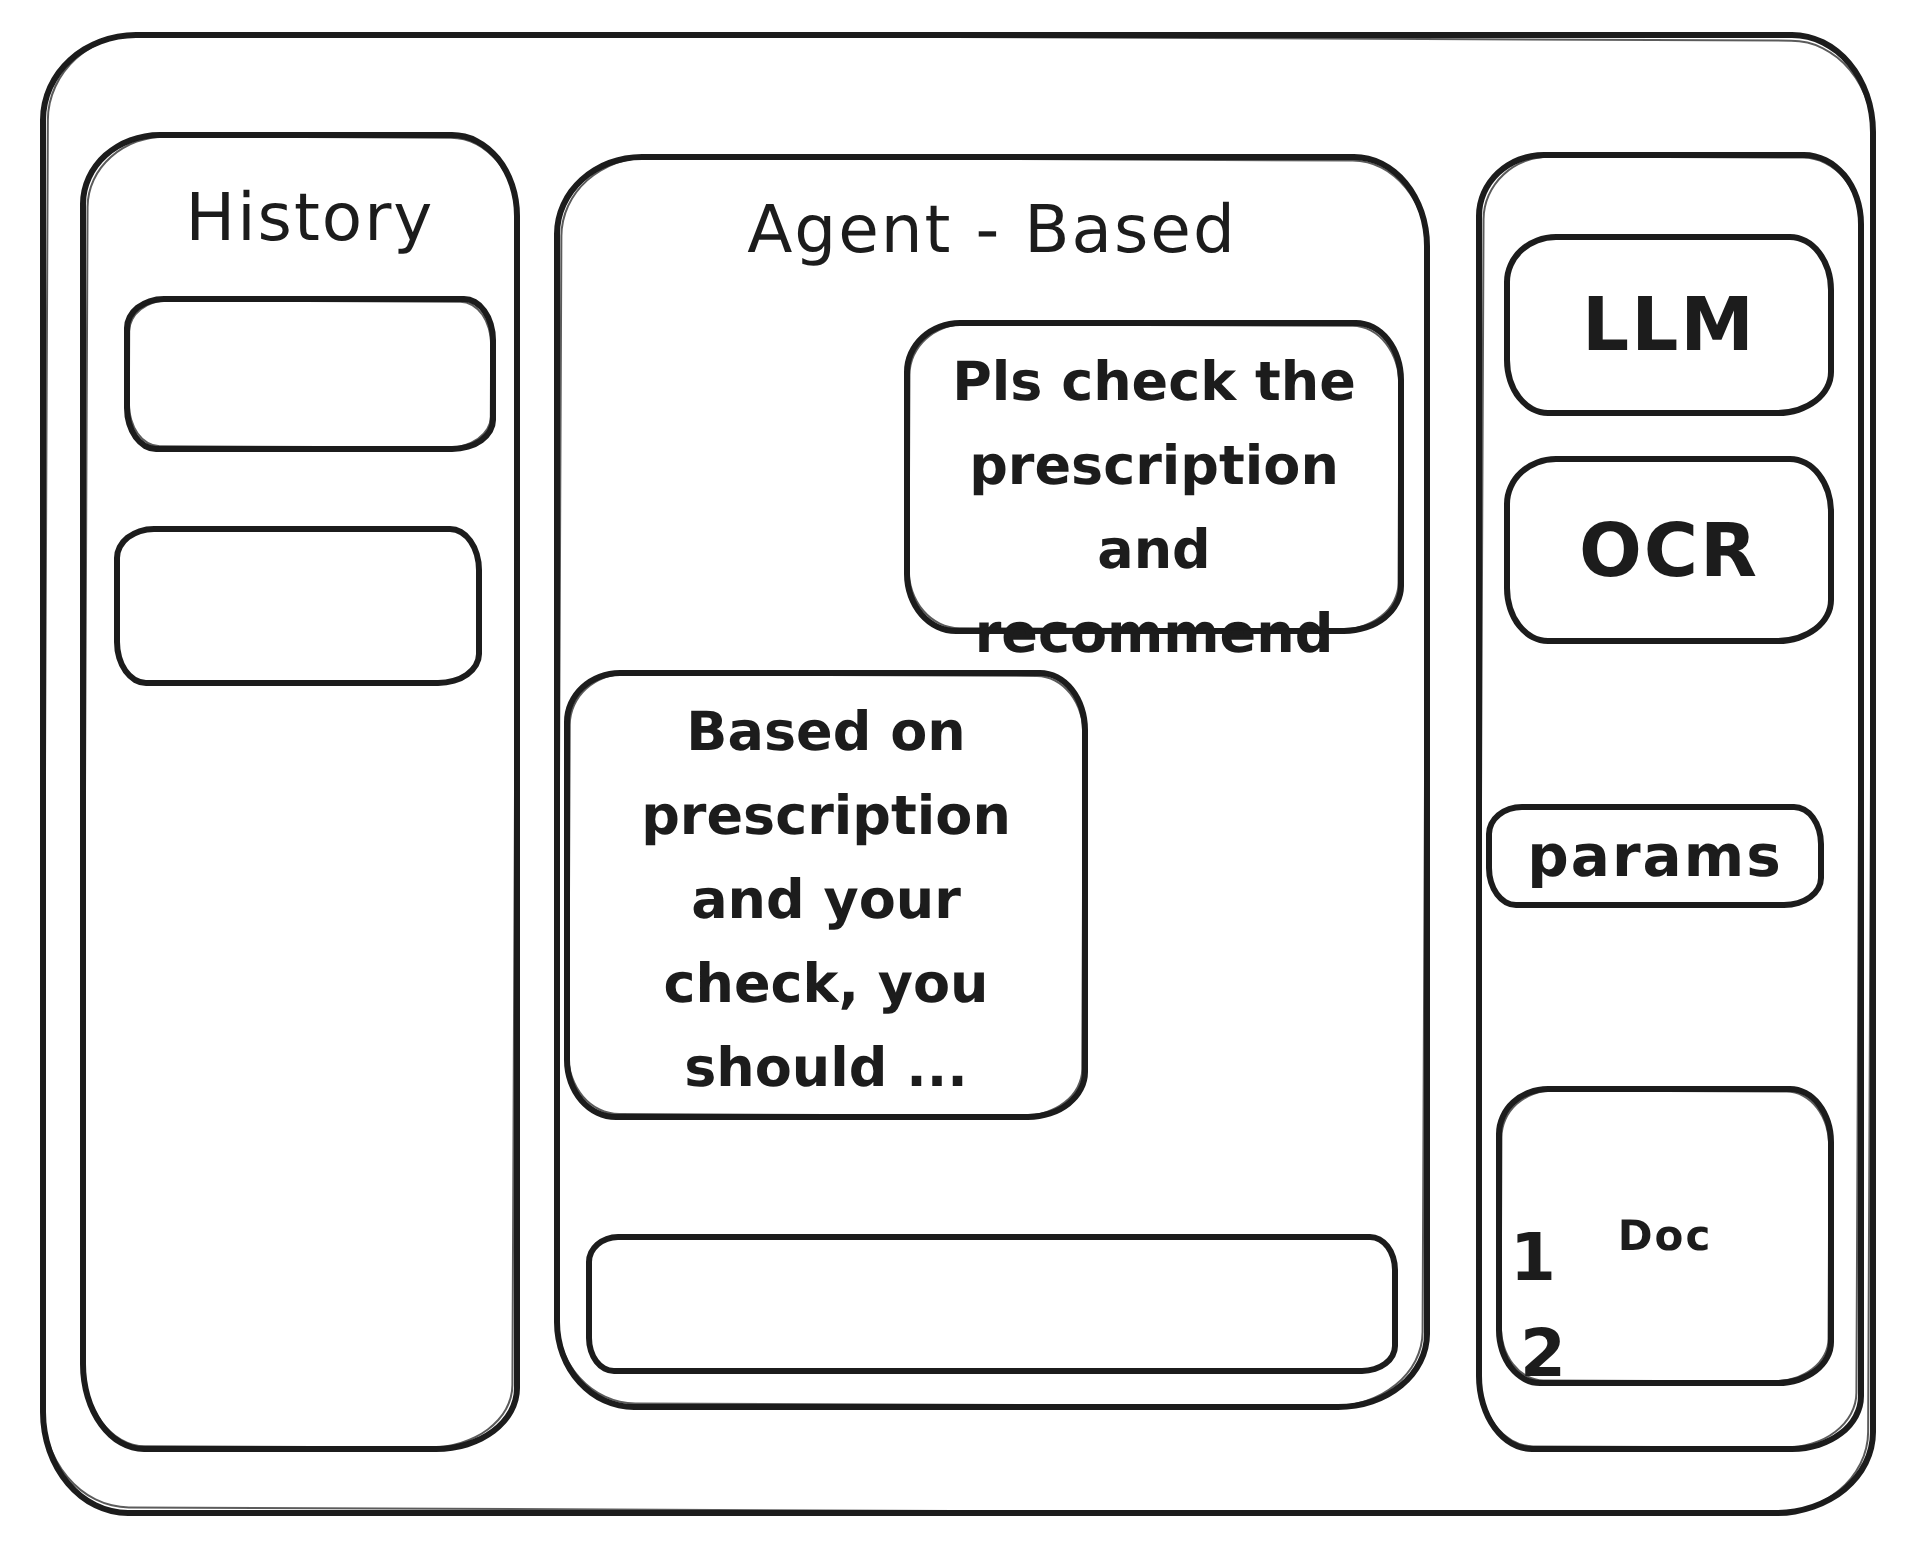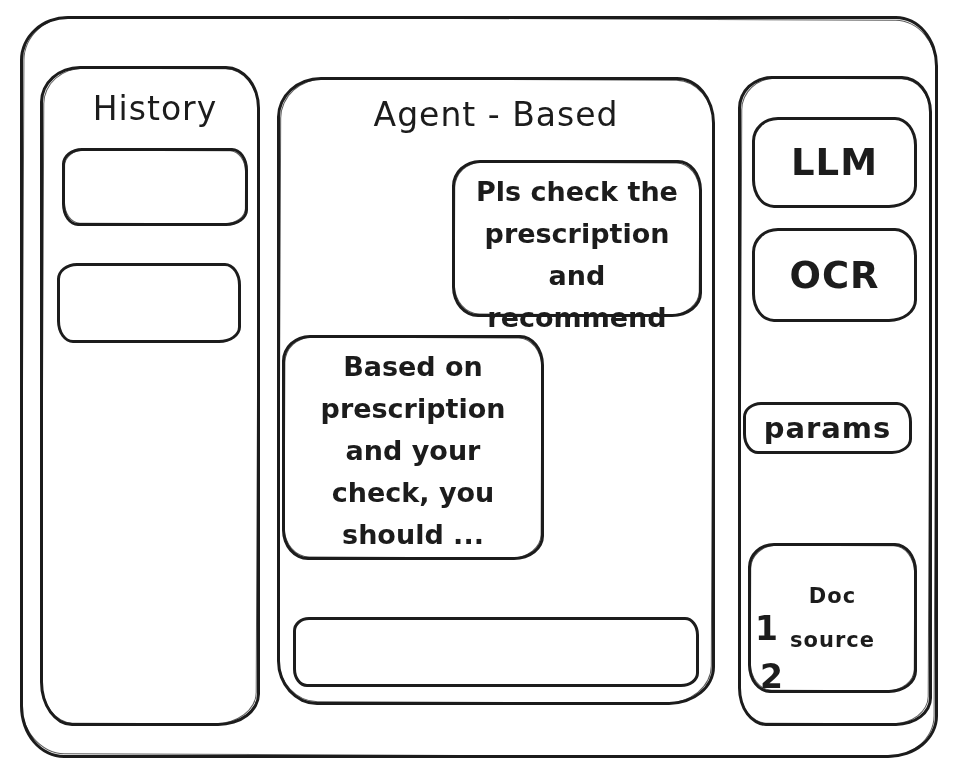--- a/index.html
+++ b/index.html
@@ -130,19 +130,18 @@
 
     <input class="sketch dbl r-input input-bar" type="text" placeholder="" style="">
   </main>
 
   <aside class="sketch dbl r-tools tools-panel">
     <button class="sketch r-btn tool-btn btn-llm">LLM</button>
     <button class="sketch r-btn tool-btn btn-ocr">OCR</button>
     <button class="sketch r-btn-sm tool-btn btn-params">params</button>
     <button class="sketch dbl r-btn tool-btn btn-doc">
       <div>Doc</div>
-      <div>source</div>
     </button>
     <div class="doc-num doc-num-1">1</div>
     <div class="doc-num doc-num-2">2</div>
   </aside>
 
 </div>
 
 </body></html>

